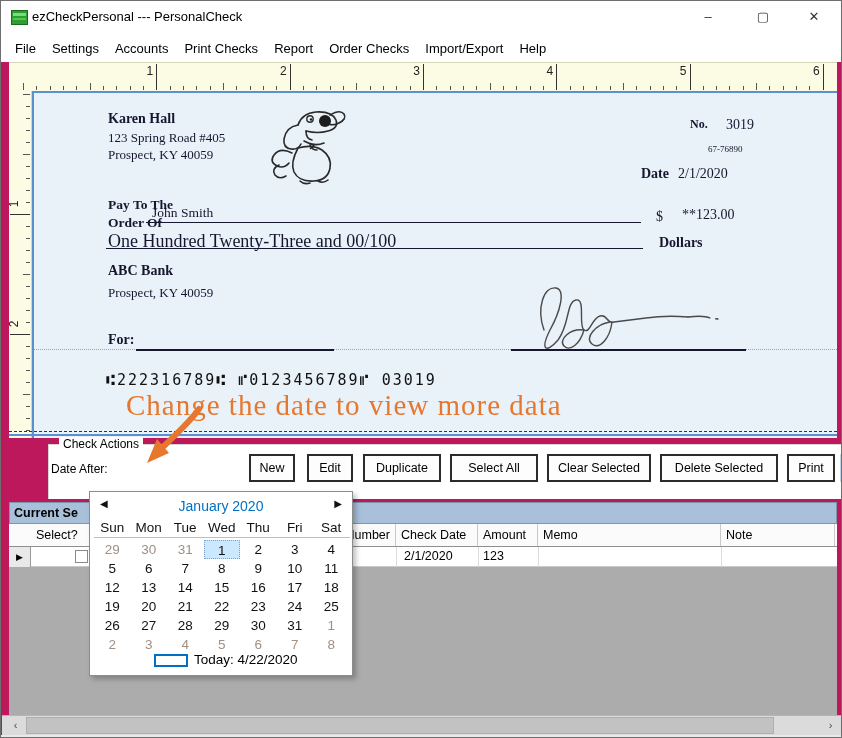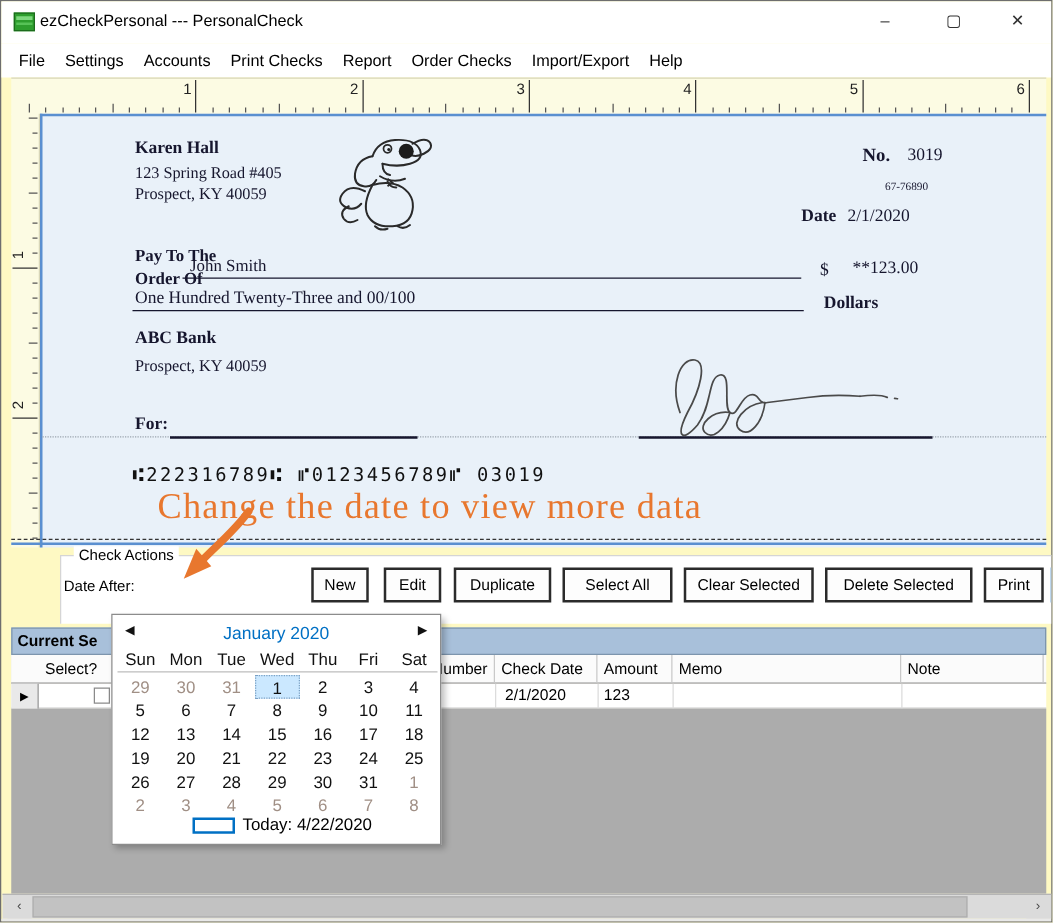--- a/index.html
+++ b/index.html
@@ -1,16 +1,16 @@
 <!DOCTYPE html>
 <html><head>
 <meta charset="utf-8">
 <style>
   html,body{margin:0;padding:0;background:#c8c8c8;font-family:"Liberation Sans",sans-serif;}
-  .window{position:relative;width:842px;height:738px;background:#fef9c3;border:1px solid #6e6e6e;box-sizing:border-box;overflow:hidden;}
+  .window{position:relative;width:842px;height:738px;background:#be185d;border:1px solid #6e6e6e;box-sizing:border-box;overflow:hidden;}
 
   
   .titlebar{position:absolute;left:0;top:0;width:100%;height:34px;background:#ffffff;}
   .app-icon{position:absolute;left:10px;top:9px;width:17px;height:15px;background:#2e9e2e;border:1px solid #1c6b1c;box-sizing:border-box;}
   .app-icon::before{content:"";position:absolute;left:1px;top:2px;right:1px;height:3px;background:#7fd87f;}
   .app-icon::after{content:"";position:absolute;left:1px;top:7px;right:1px;height:2px;background:#57c257;}
   .title-text{position:absolute;left:31px;top:8px;font-size:13px;color:#000;}
   .winbtn{position:absolute;top:0;width:46px;height:32px;text-align:center;line-height:32px;font-size:13px;color:#333;}
   .btn-min{right:110px;}.btn-max{right:55px;}.btn-close{right:4px;}
 
@@ -238,34 +238,34 @@
         <path d="M48,78 q4,4 10,2"></path>
         <path d="M66,78 q5,3 10,-1"></path>
         <path d="M58,42 q2,5 7,5"></path>
       </g>
       <circle cx="73" cy="18" r="6" fill="#1c1c1c"></circle>
       <circle cx="58" cy="16" r="3.2" fill="none" stroke="#2a2a2a" stroke-width="1.4"></circle>
       <circle cx="59" cy="16.5" r="1.2" fill="#1c1c1c"></circle>
       <path d="M58,40 l4,3 l-4,3" fill="none" stroke="#2a2a2a" stroke-width="1.4"></path>
     </svg>
 
-    <div class="abs serif b" style="left:656px;top:24px;font-size:15px;">No.</div>
+    <div class="abs serif b" style="left:656px;top:24px;font-size:12px;">No.</div>
     <div class="abs serif" style="left:692px;top:24px;font-size:14px;">3019</div>
     <div class="abs serif" style="left:674px;top:51px;font-size:9px;">67-76890</div>
     <div class="abs serif b" style="left:607px;top:73px;font-size:14px;">Date</div>
     <div class="abs serif" style="left:644px;top:73px;font-size:14px;">2/1/2020</div>
 
     <div class="abs serif b" style="left:74px;top:104px;font-size:13.5px;">Pay To The</div>
     <div class="abs serif b" style="left:74px;top:122px;font-size:13.5px;">Order Of</div>
     <div class="abs serif" style="left:118px;top:112px;font-size:13.5px;">John Smith</div>
     <div class="uline" style="left:112px;top:129px;width:495px;"></div>
     <div class="abs serif" style="left:622px;top:116px;font-size:14px;">$</div>
     <div class="abs serif" style="left:648px;top:114px;font-size:14px;font-family:Liberation Serif, serif;">**123.00</div>
 
-    <div class="abs serif" style="left:74px;top:138px;font-size:14px;">One Hundred Twenty-Three and 00/100</div>
+    <div class="abs serif" style="left:74px;top:138px;font-size:18px;">One Hundred Twenty-Three and 00/100</div>
     <div class="uline" style="left:72px;top:155px;width:537px;"></div>
     <div class="abs serif b" style="left:625px;top:142px;font-size:14px;">Dollars</div>
 
     <div class="abs serif b" style="left:74px;top:170px;font-size:14px;">ABC Bank</div>
     <div class="abs serif" style="left:74px;top:192px;font-size:13px;">Prospect, KY 40059</div>
 
     <svg class="abs" style="left:492px;top:185px;" width="230" height="75" viewBox="0 0 230 75">
       <g fill="none" stroke="#4a4a4a" stroke-width="1.4" stroke-linecap="round">
         <path d="M18,52 C10,30 18,8 30,10 C40,12 34,34 24,52 C14,72 20,76 32,62 C44,46 40,24 50,22 C60,20 52,48 58,52 C64,56 66,40 74,38 C82,36 80,46 88,44 L120,40 C134,38 150,38 162,39"></path>
         <path d="M58,52 C54,66 44,74 38,68 C32,62 44,50 58,52"></path>

